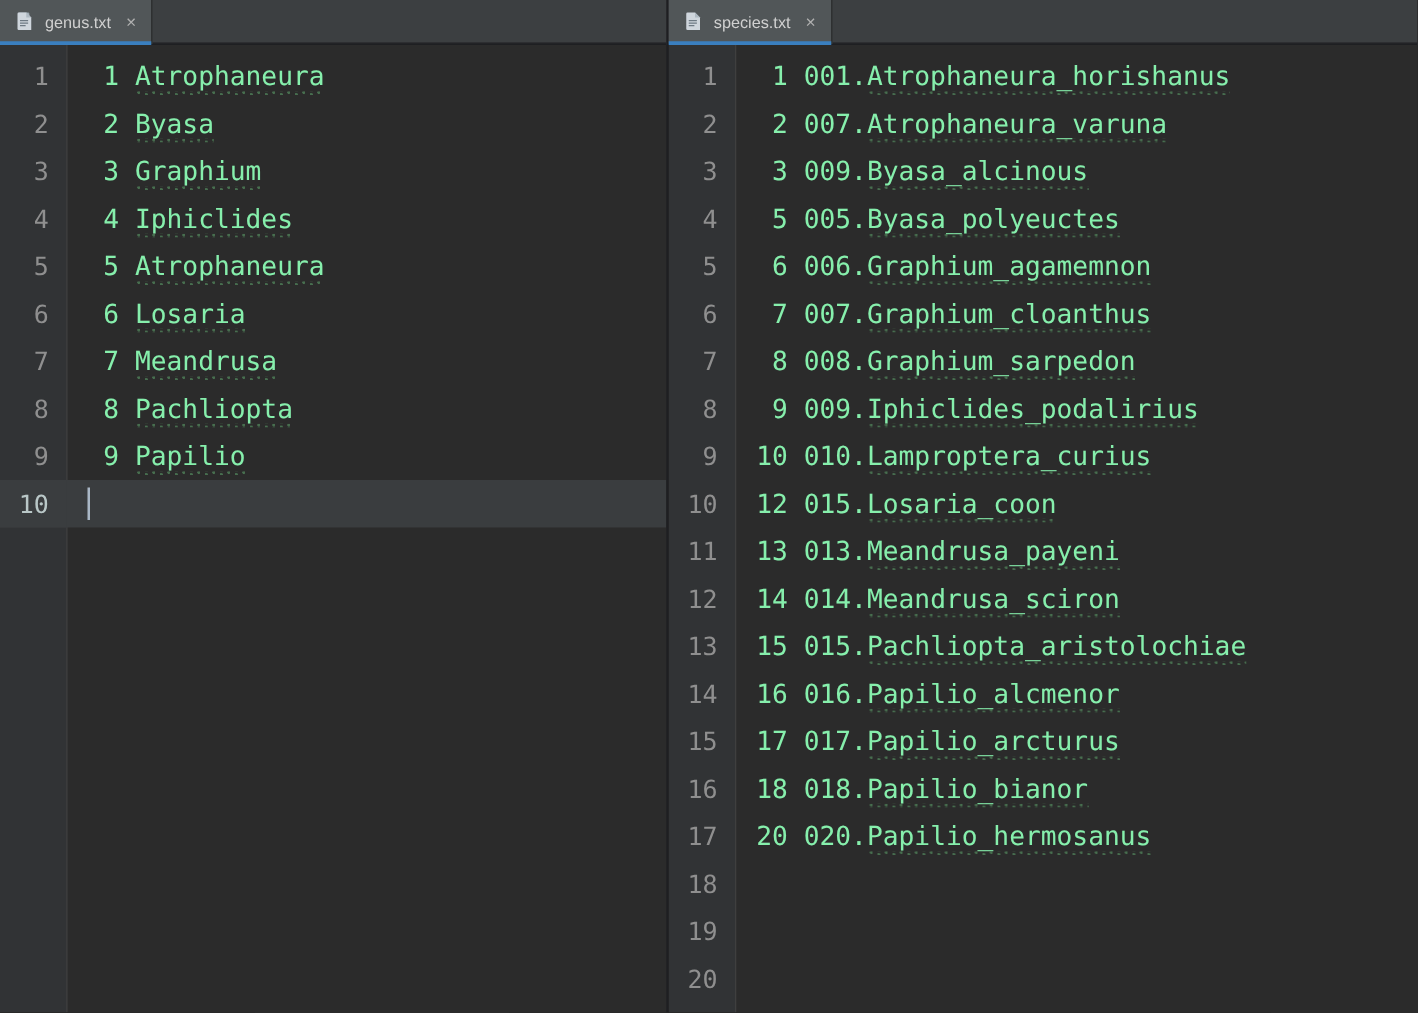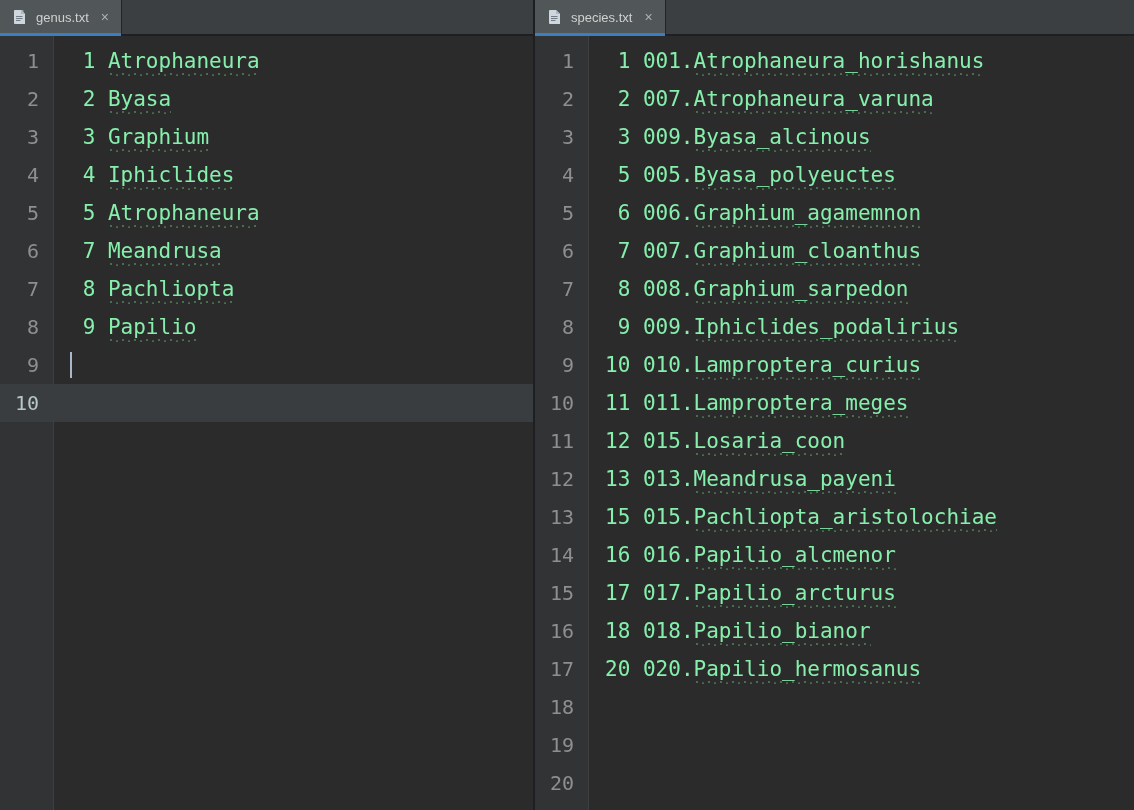--- a/index.html
+++ b/index.html
@@ -187,20 +187,21 @@
           <div class="gline">8</div>
           <div class="gline">9</div>
           <div class="gline hl">10</div>
         </div>
       <div class="content" id="content-left">
           <div class="line"><span class="idx">1</span> <span class="word">Atrophaneura</span></div>
           <div class="line"><span class="idx">2</span> <span class="word">Byasa</span></div>
           <div class="line"><span class="idx">3</span> <span class="word">Graphium</span></div>
           <div class="line"><span class="idx">4</span> <span class="word">Iphiclides</span></div>
           <div class="line"><span class="idx">5</span> <span class="word">Atrophaneura</span></div>
+          <div class="line"><span class="idx">6</span> <span class="word">Losaria</span></div>
           <div class="line"><span class="idx">7</span> <span class="word">Meandrusa</span></div>
           <div class="line"><span class="idx">8</span> <span class="word">Pachliopta</span></div>
           <div class="line"><span class="idx">9</span> <span class="word">Papilio</span></div>
           <div class="line current"><span class="caret"></span></div>
         </div>
     </div>
   </div>
 
   <div class="pane pane-right">
     <div class="tabbar">
@@ -244,23 +245,23 @@
       <div class="content" id="content-right">
           <div class="line"><span class="idx">1</span> <span>001.</span><span class="word">Atrophaneura_horishanus</span></div>
           <div class="line"><span class="idx">2</span> <span>007.</span><span class="word">Atrophaneura_varuna</span></div>
           <div class="line"><span class="idx">3</span> <span>009.</span><span class="word">Byasa_alcinous</span></div>
           <div class="line"><span class="idx">5</span> <span>005.</span><span class="word">Byasa_polyeuctes</span></div>
           <div class="line"><span class="idx">6</span> <span>006.</span><span class="word">Graphium_agamemnon</span></div>
           <div class="line"><span class="idx">7</span> <span>007.</span><span class="word">Graphium_cloanthus</span></div>
           <div class="line"><span class="idx">8</span> <span>008.</span><span class="word">Graphium_sarpedon</span></div>
           <div class="line"><span class="idx">9</span> <span>009.</span><span class="word">Iphiclides_podalirius</span></div>
           <div class="line"><span class="idx">10</span> <span>010.</span><span class="word">Lamproptera_curius</span></div>
-          <div class="line"><span class="idx">11</span> <span>011.</span><span class="word">Lamproptera_meges</span></div>
           <div class="line"><span class="idx">12</span> <span>015.</span><span class="word">Losaria_coon</span></div>
           <div class="line"><span class="idx">13</span> <span>013.</span><span class="word">Meandrusa_payeni</span></div>
+          <div class="line"><span class="idx">14</span> <span>014.</span><span class="word">Meandrusa_sciron</span></div>
           <div class="line"><span class="idx">15</span> <span>015.</span><span class="word">Pachliopta_aristolochiae</span></div>
           <div class="line"><span class="idx">16</span> <span>016.</span><span class="word">Papilio_alcmenor</span></div>
           <div class="line"><span class="idx">17</span> <span>017.</span><span class="word">Papilio_arcturus</span></div>
           <div class="line"><span class="idx">18</span> <span>018.</span><span class="word">Papilio_bianor</span></div>
           <div class="line"><span class="idx">20</span> <span>020.</span><span class="word">Papilio_hermosanus</span></div>
         </div>
     </div>
   </div>
 
 </div>

